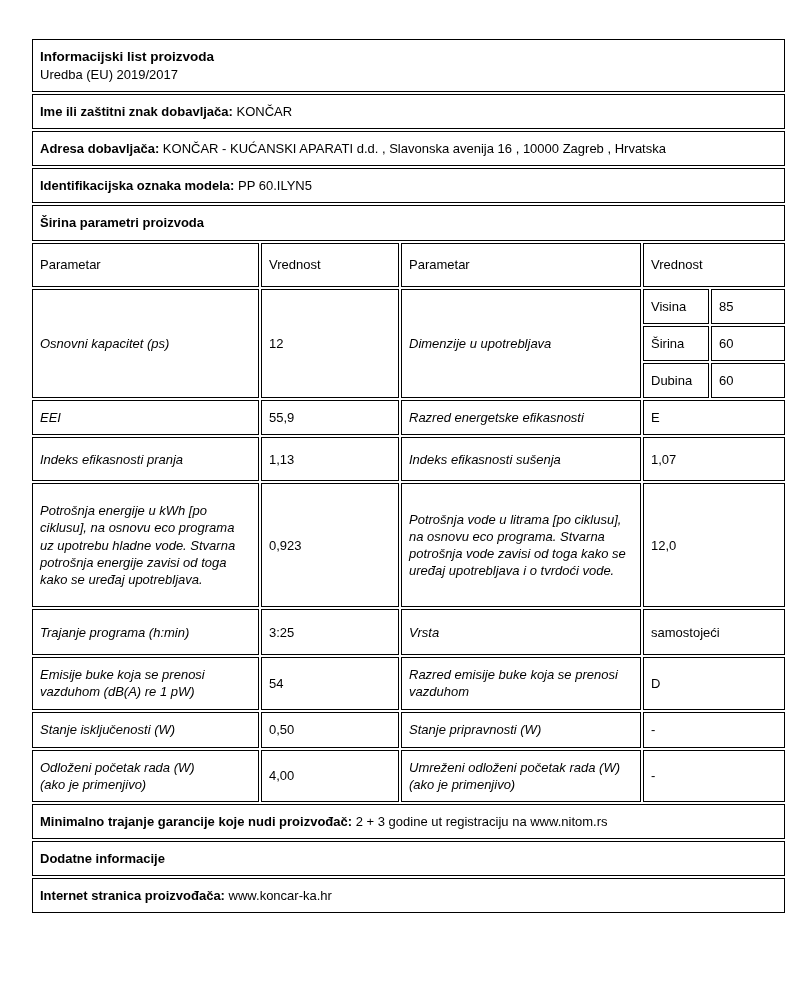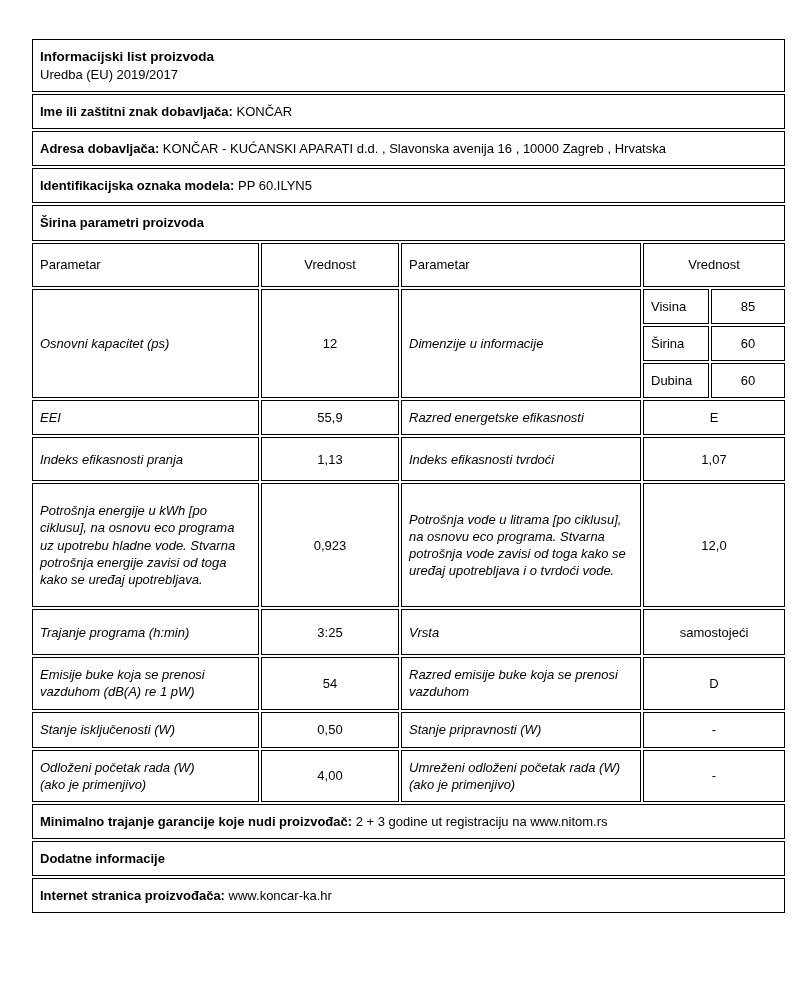--- a/index.html
+++ b/index.html
@@ -22,21 +22,21 @@
     font-size: 13px;
   }
   table.info td {
     border: 1px solid #000;
     vertical-align: middle;
     padding: 8px 7px;
     line-height: 1.32;
     box-sizing: border-box;
     overflow: hidden;
   }
-  td.v { text-align: center; padding: 2px 3px; }
+  td.v { padding: 2px 3px; }
   .b { font-weight: bold; }
   td.param { white-space: pre-line; font-style: italic; }
   .title-line { font-weight: bold; font-size: 13.5px; }
   .sub-line { font-size: 13px; }
   .lbl { font-weight: bold; }
 </style>
 </head>
 <body>
 
 <div class="sheet">
@@ -85,21 +85,21 @@
       <tr style="height:44px">
         <td>Parametar</td>
         <td class="v">Vrednost</td>
         <td>Parametar</td>
         <td colspan="2" class="v">Vrednost</td>
       </tr>
 
       <tr style="height:28px">
         <td rowspan="3" class="param">Osnovni kapacitet  (ps)</td>
         <td rowspan="3" class="v">12</td>
-        <td rowspan="3" class="param">Dimenzije u informacije</td>
+        <td rowspan="3" class="param">Dimenzije u upotrebljava</td>
         <td>Visina</td>
         <td class="v">85</td>
       </tr>
       <tr style="height:28px">
         <td>Širina</td>
         <td class="v">60</td>
       </tr>
       <tr style="height:28px">
         <td>Dubina</td>
         <td class="v">60</td>
@@ -108,21 +108,21 @@
       <tr style="height:18px">
         <td class="param">EEI</td>
         <td class="v">55,9</td>
         <td class="param">Razred energetske efikasnosti</td>
         <td colspan="2" class="v">E</td>
       </tr>
 
       <tr style="height:44px">
         <td class="param">Indeks efikasnosti pranja</td>
         <td class="v">1,13</td>
-        <td class="param">Indeks efikasnosti tvrdoći</td>
+        <td class="param">Indeks efikasnosti sušenja</td>
         <td colspan="2" class="v">1,07</td>
       </tr>
 
       <tr style="height:124px">
         <td class="param">Potrošnja energije u kWh [po ciklusu], na osnovu eco programa uz upotrebu hladne vode. Stvarna potrošnja energije zavisi od toga kako se uređaj upotrebljava.</td>
         <td class="v">0,923</td>
         <td class="param">Potrošnja vode u litrama [po ciklusu], na osnovu eco programa. Stvarna potrošnja vode zavisi od toga kako se uređaj upotrebljava i o tvrdoći vode.</td>
         <td colspan="2" class="v">12,0</td>
       </tr>
 

